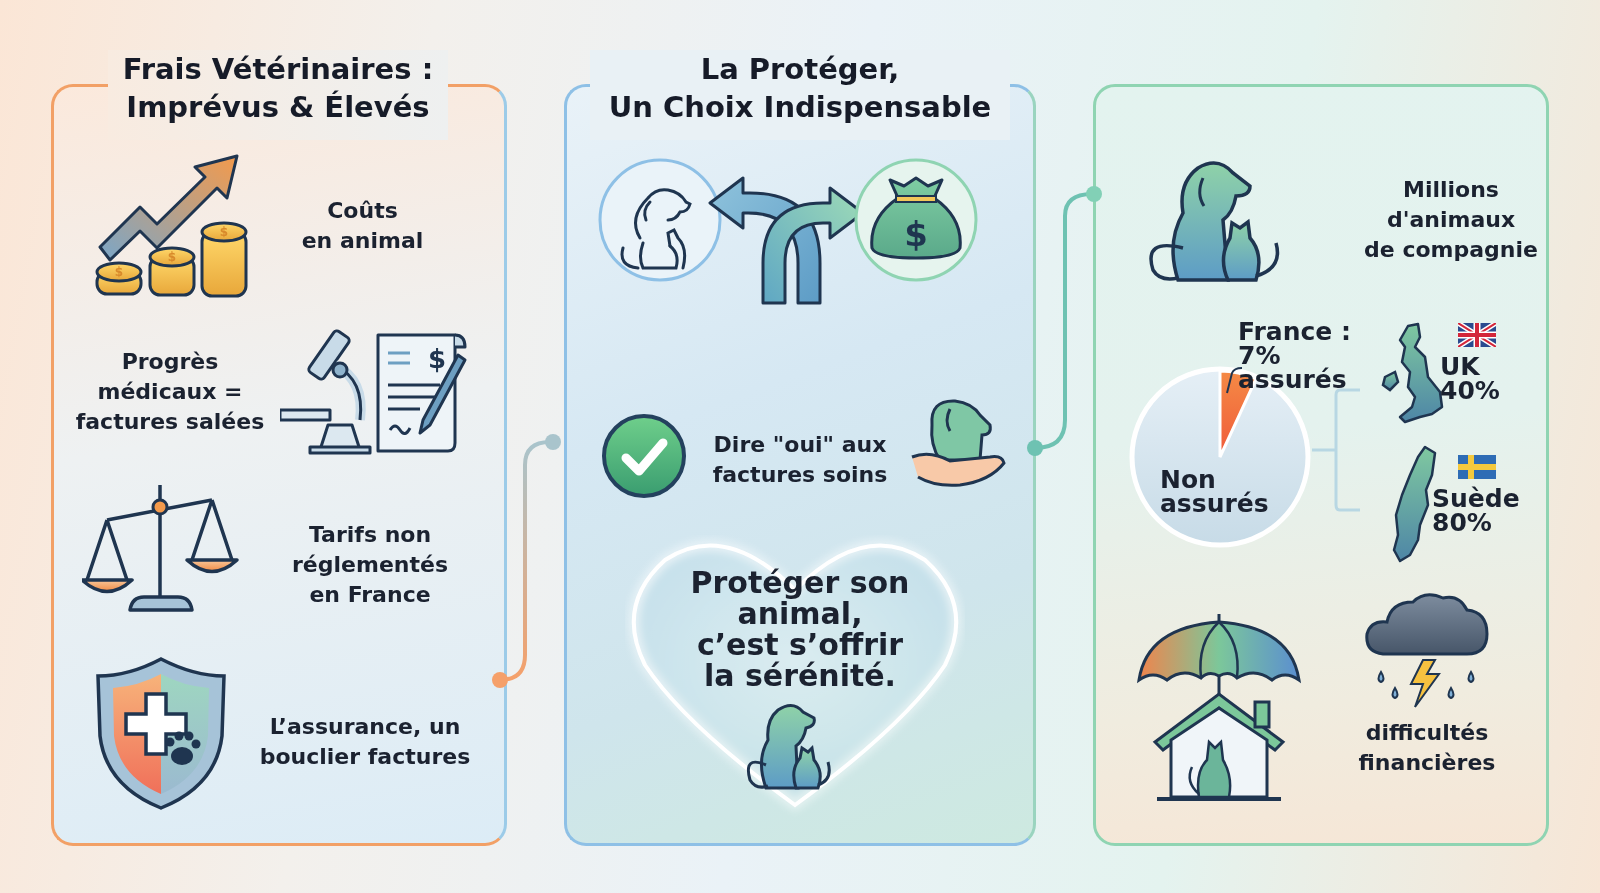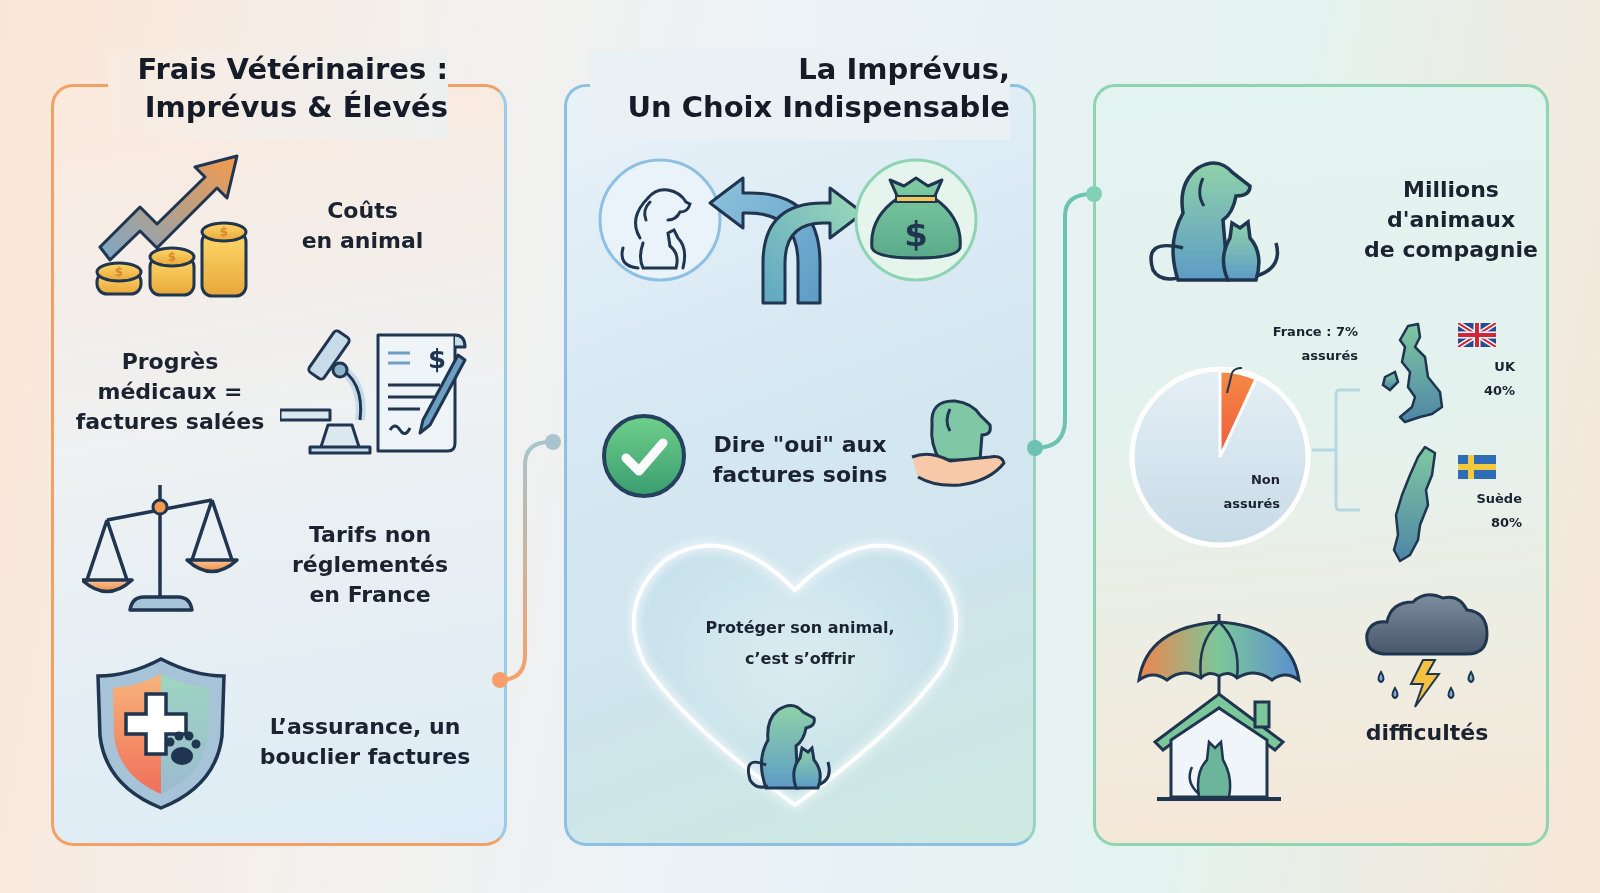--- a/index.html
+++ b/index.html
@@ -16,51 +16,51 @@
     border-radius: 22px; border: 3px solid;
   }
   .panel.p1 { left: 51px; width: 456px; border-color: #f2a066 #9ccbe8 #f2a066 #f2a066;
     background: linear-gradient(170deg, #fbe9dc 0%, #eef1f2 45%, #dcecf6 100%);
     border-image: none; }
   .panel.p2 { left: 564px; width: 472px; border-color: #8ec0e6 #9ad4bf #8ec0e6 #8ec0e6;
     background: linear-gradient(160deg, #e9f2f8 0%, #d6e8f3 40%, #cfe5ec 70%, #cde9e0 100%); }
   .panel.p3 { left: 1093px; width: 456px; border-color: #8fd4b2 #8fd4b2 #8fd4b2 #8fd4b2;
     background: linear-gradient(175deg, #e3f3ef 0%, #e4f2ee 45%, #f0ecdf 80%, #f6e6d6 100%); }
   .title-mask {
-    position: absolute; top: 50px; height: 90px; text-align: right;
+    position: absolute; top: 50px; height: 90px; text-align: center;
     font-weight: bold; font-size: 29px; line-height: 38px; color: #161b28;
   }
   .title-mask span { position: relative; display: block; }
   .t1 { left: 108px; width: 340px; background: linear-gradient(90deg,#f8ebe0,#eef0f0); }
   .t2 { left: 590px; width: 420px; background: #e9f1f5; }
   .t3 { left: 1125px; width: 380px; background: linear-gradient(90deg,#e5f3ef,#e6f1f3); }
   .label { font-weight: bold; font-size: 22px; line-height: 30px; text-align: center; color: #1b2230; }
   .icon svg { display: block; }
 
   .connector { position: absolute; }
 
-  .heart-text { position: absolute; left: 640px; top: 612px; width: 320px; text-align: center;
-    font-weight: bold; font-size: 16px; line-height: 31px; }
-  .pie-label { position: absolute; font-weight: bold; font-size: 13px; line-height: 24px; text-align: right; }
+  .heart-text { position: absolute; left: 640px; top: 567px; width: 320px; text-align: center;
+    font-weight: bold; font-size: 30px; line-height: 31px; }
+  .pie-label { position: absolute; font-weight: bold; font-size: 25px; line-height: 24px; text-align: left; }
 </style>
 </head>
 <body>
 
 <div class="stage">
 
   <div class="panel p1"></div>
   <div class="panel p2"></div>
   <div class="panel p3"></div>
 
   <div class="title-mask t1">
     <span>Frais Vétérinaires :</span>
     <span>Imprévus &amp; Élevés</span>
   </div>
   <div class="title-mask t2">
-    <span>La Imprévus,</span>
+    <span>La Protéger,</span>
     <span>Un Choix Indispensable</span>
   </div>
 
   <svg class="connector" style="left:490px;top:430px" width="80" height="260">
     <defs>
         <linearGradient id="cg1" x1="0" y1="1" x2="0" y2="0">
           <stop offset="0" stop-color="#f5a06a"></stop>
           <stop offset="1" stop-color="#a9c4cc"></stop>
         </linearGradient>
       </defs>
@@ -262,20 +262,21 @@
             <feGaussianBlur stdDeviation="4"></feGaussianBlur>
           </filter>
       </defs>
       <path d="M170 270 Q60 190 20 130 Q-10 70 40 25 Q100 -15 170 55 Q240 -15 300 25 Q350 70 320 130 Q280 190 170 270 Z" fill="url(#hg)" stroke="#ffffff" stroke-width="10" opacity="0.5" filter="url(#glow)"></path>
       <path d="M170 270 Q60 190 20 130 Q-10 70 40 25 Q100 -15 170 55 Q240 -15 300 25 Q350 70 320 130 Q280 190 170 270 Z" fill="none" stroke="#ffffff" stroke-width="4"></path>
     </svg>
   </div>
   <div class="heart-text">
     <div>Protéger son animal,</div>
     <div>c’est s’offrir</div>
+    <div>la sérénité.</div>
   </div>
   <div class="icon" style="position:absolute;left:738px;top:700px">
     <svg width="100" height="90" viewBox="0 0 100 90">
       <defs>
           <linearGradient id="dcg" x1="0" y1="0" x2="0" y2="1">
             <stop offset="0" stop-color="#8fd2a8"></stop>
             <stop offset="1" stop-color="#5d9cc6"></stop>
           </linearGradient>
         </defs>
       <path d="M28 88 Q18 60 30 40 Q28 20 40 10 Q55 0 65 12 L76 18 Q78 26 68 28 Q66 40 58 46 L60 88 Z" fill="url(#dcg)" stroke="#1f3550" stroke-width="3"></path>
@@ -414,15 +415,16 @@
       <g fill="#7fb0d8" stroke="#1f3550" stroke-width="2">
         <path d="M18 80 q-5 8 0 10 q5 -2 0 -10 z"></path>
         <path d="M32 96 q-5 8 0 10 q5 -2 0 -10 z"></path>
         <path d="M88 96 q-5 8 0 10 q5 -2 0 -10 z"></path>
         <path d="M108 80 q-5 8 0 10 q5 -2 0 -10 z"></path>
       </g>
     </svg>
   </div>
   <div class="label" style="position:absolute;left:1322px;top:718px;width:210px">
     <div>difficultés</div>
+    <div>financières</div>
   </div>
 
 </div>
 
 </body></html>

